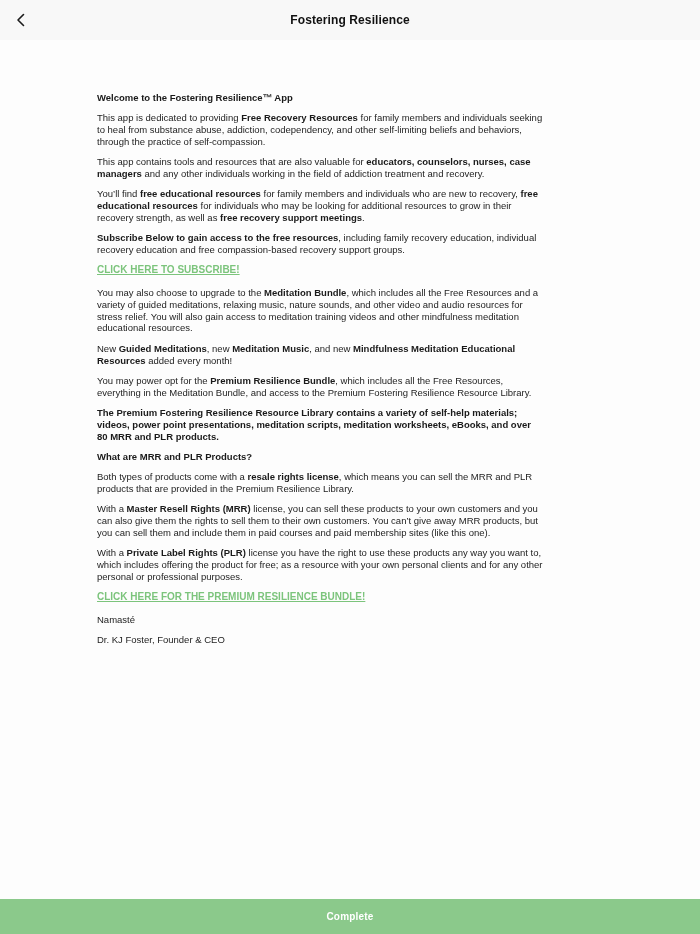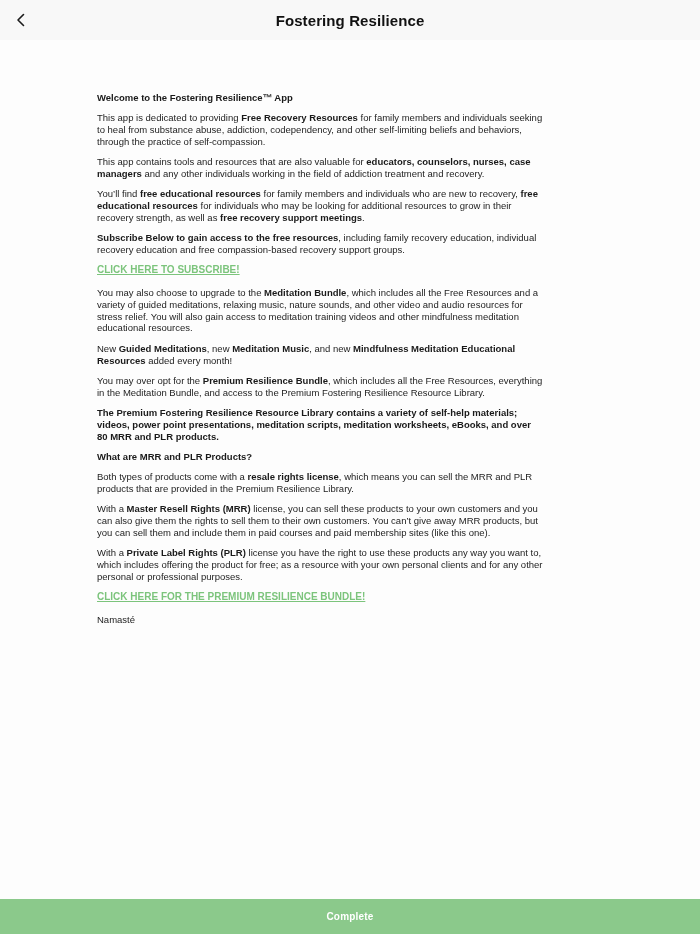--- a/index.html
+++ b/index.html
@@ -18,21 +18,21 @@
     background: #f8f8f8;
     display: flex; align-items: center; justify-content: center;
   }
   .back-button {
     position: absolute; left: 8px; top: 7px;
     width: 26px; height: 26px;
     display: flex; align-items: center; justify-content: center;
     cursor: pointer; background: none; border: none;
   }
   .header-title {
-    font-size: 15px; font-weight: bold; color: #111;
+    font-size: 12px; font-weight: bold; color: #111;
     letter-spacing: 0.1px;
   }
 
   
   .content {
     position: absolute; top: 40px; left: 0; right: 0; bottom: 35px;
     overflow: hidden;
   }
   .content-inner {
     margin: 52px 127px 0 97px;
@@ -83,28 +83,29 @@
   <div class="content">
     <div class="content-inner">
         <p class="para"><span class="b">Welcome to the Fostering Resilience™ App</span></p>
         <p class="para"><span>This app is dedicated to providing </span><span class="b">Free Recovery Resources</span><span> for family members and individuals seeking to heal from substance abuse, addiction, codependency, and other self-limiting beliefs and behaviors, through the practice of self-compassion.</span></p>
         <p class="para"><span>This app contains tools and resources that are also valuable for </span><span class="b">educators, counselors, nurses, case managers</span><span> and any other individuals working in the field of addiction treatment and recovery.</span></p>
         <p class="para"><span>You’ll find </span><span class="b">free educational resources</span><span> for family members and individuals who are new to recovery, </span><span class="b">free educational resources</span><span> for individuals who may be looking for additional resources to grow in their recovery strength, as well as </span><span class="b">free recovery support meetings</span><span>.</span></p>
         <p class="para"><span class="b">Subscribe Below to gain access to the free resources</span><span>, including family recovery education, individual recovery education and free compassion-based recovery support groups.</span></p>
         <a class="green-link" href="#">CLICK HERE TO SUBSCRIBE!</a>
         <p class="para"><span>You may also choose to upgrade to the </span><span class="b">Meditation Bundle</span><span>, which includes all the Free Resources and a variety of guided meditations, relaxing music, nature sounds, and other video and audio resources for stress relief. You will also gain access to meditation training videos and other mindfulness meditation educational resources.</span></p>
         <p class="para"><span>New </span><span class="b">Guided Meditations</span><span>, new </span><span class="b">Meditation Music</span><span>, and new </span><span class="b">Mindfulness Meditation Educational Resources</span><span> added every month!</span></p>
-        <p class="para"><span>You may over opt for the </span><span class="b">Premium Resilience Bundle</span><span>, which includes all the Free Resources, everything in the Meditation Bundle, and access to the Premium Fostering Resilience Resource Library.</span></p>
+        <p class="para"><span>You may power opt for the </span><span class="b">Premium Resilience Bundle</span><span>, which includes all the Free Resources, everything in the Meditation Bundle, and access to the Premium Fostering Resilience Resource Library.</span></p>
         <p class="para"><span class="b">The Premium Fostering Resilience Resource Library contains a variety of self-help materials; videos, power point presentations, meditation scripts, meditation worksheets, eBooks, and over 80 MRR and PLR products.</span></p>
         <p class="para"><span class="b">What are MRR and PLR Products?</span></p>
         <p class="para"><span>Both types of products come with a </span><span class="b">resale rights license</span><span>, which means you can sell the MRR and PLR products that are provided in the Premium Resilience Library.</span></p>
         <p class="para"><span>With a </span><span class="b">Master Resell Rights (MRR)</span><span> license, you can sell these products to your own customers and you can also give them the rights to sell them to their own customers. You can’t give away MRR products, but you can sell them and include them in paid courses and paid membership sites (like this one).</span></p>
         <p class="para"><span>With a </span><span class="b">Private Label Rights (PLR)</span><span> license you have the right to use these products any way you want to, which includes offering the product for free; as a resource with your own personal clients and for any other personal or professional purposes.</span></p>
         <a class="green-link" href="#">CLICK HERE FOR THE PREMIUM RESILIENCE BUNDLE!</a>
         <p class="para"><span>Namasté</span></p>
+        <p class="para"><span>Dr. KJ Foster, Founder &amp; CEO</span></p>
       </div>
   </div>
 
   <button class="complete-bar">
     <span class="complete-label">Complete</span>
   </button>
 
 </div>
 
 </body></html>

